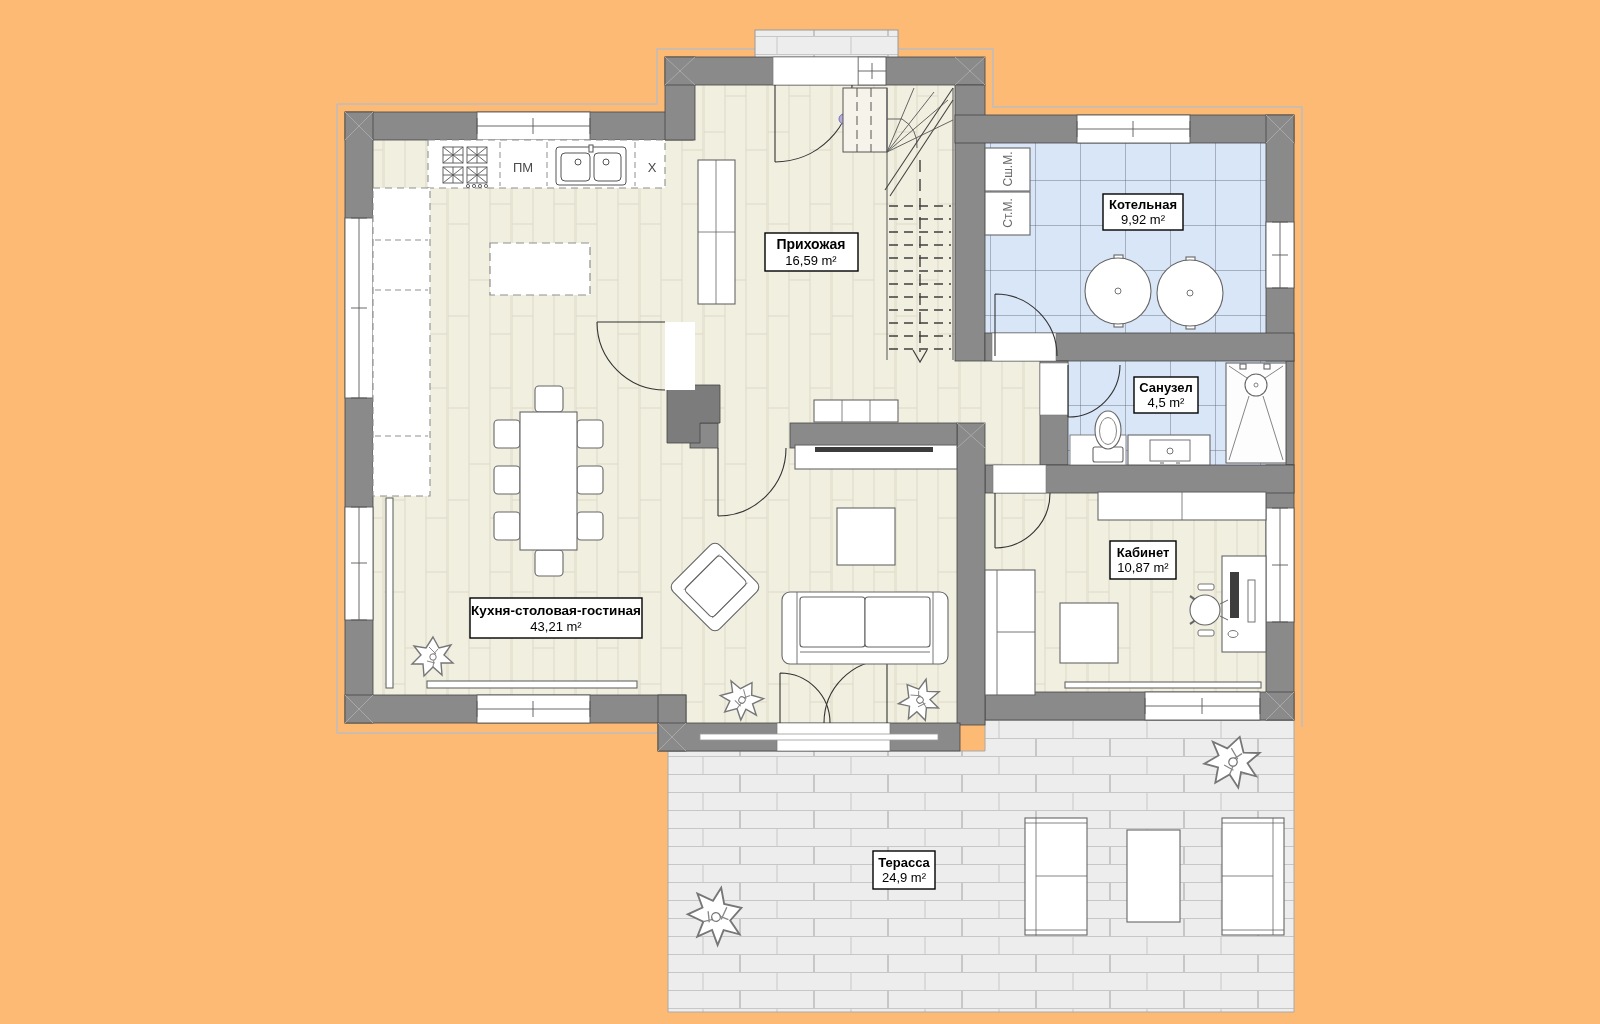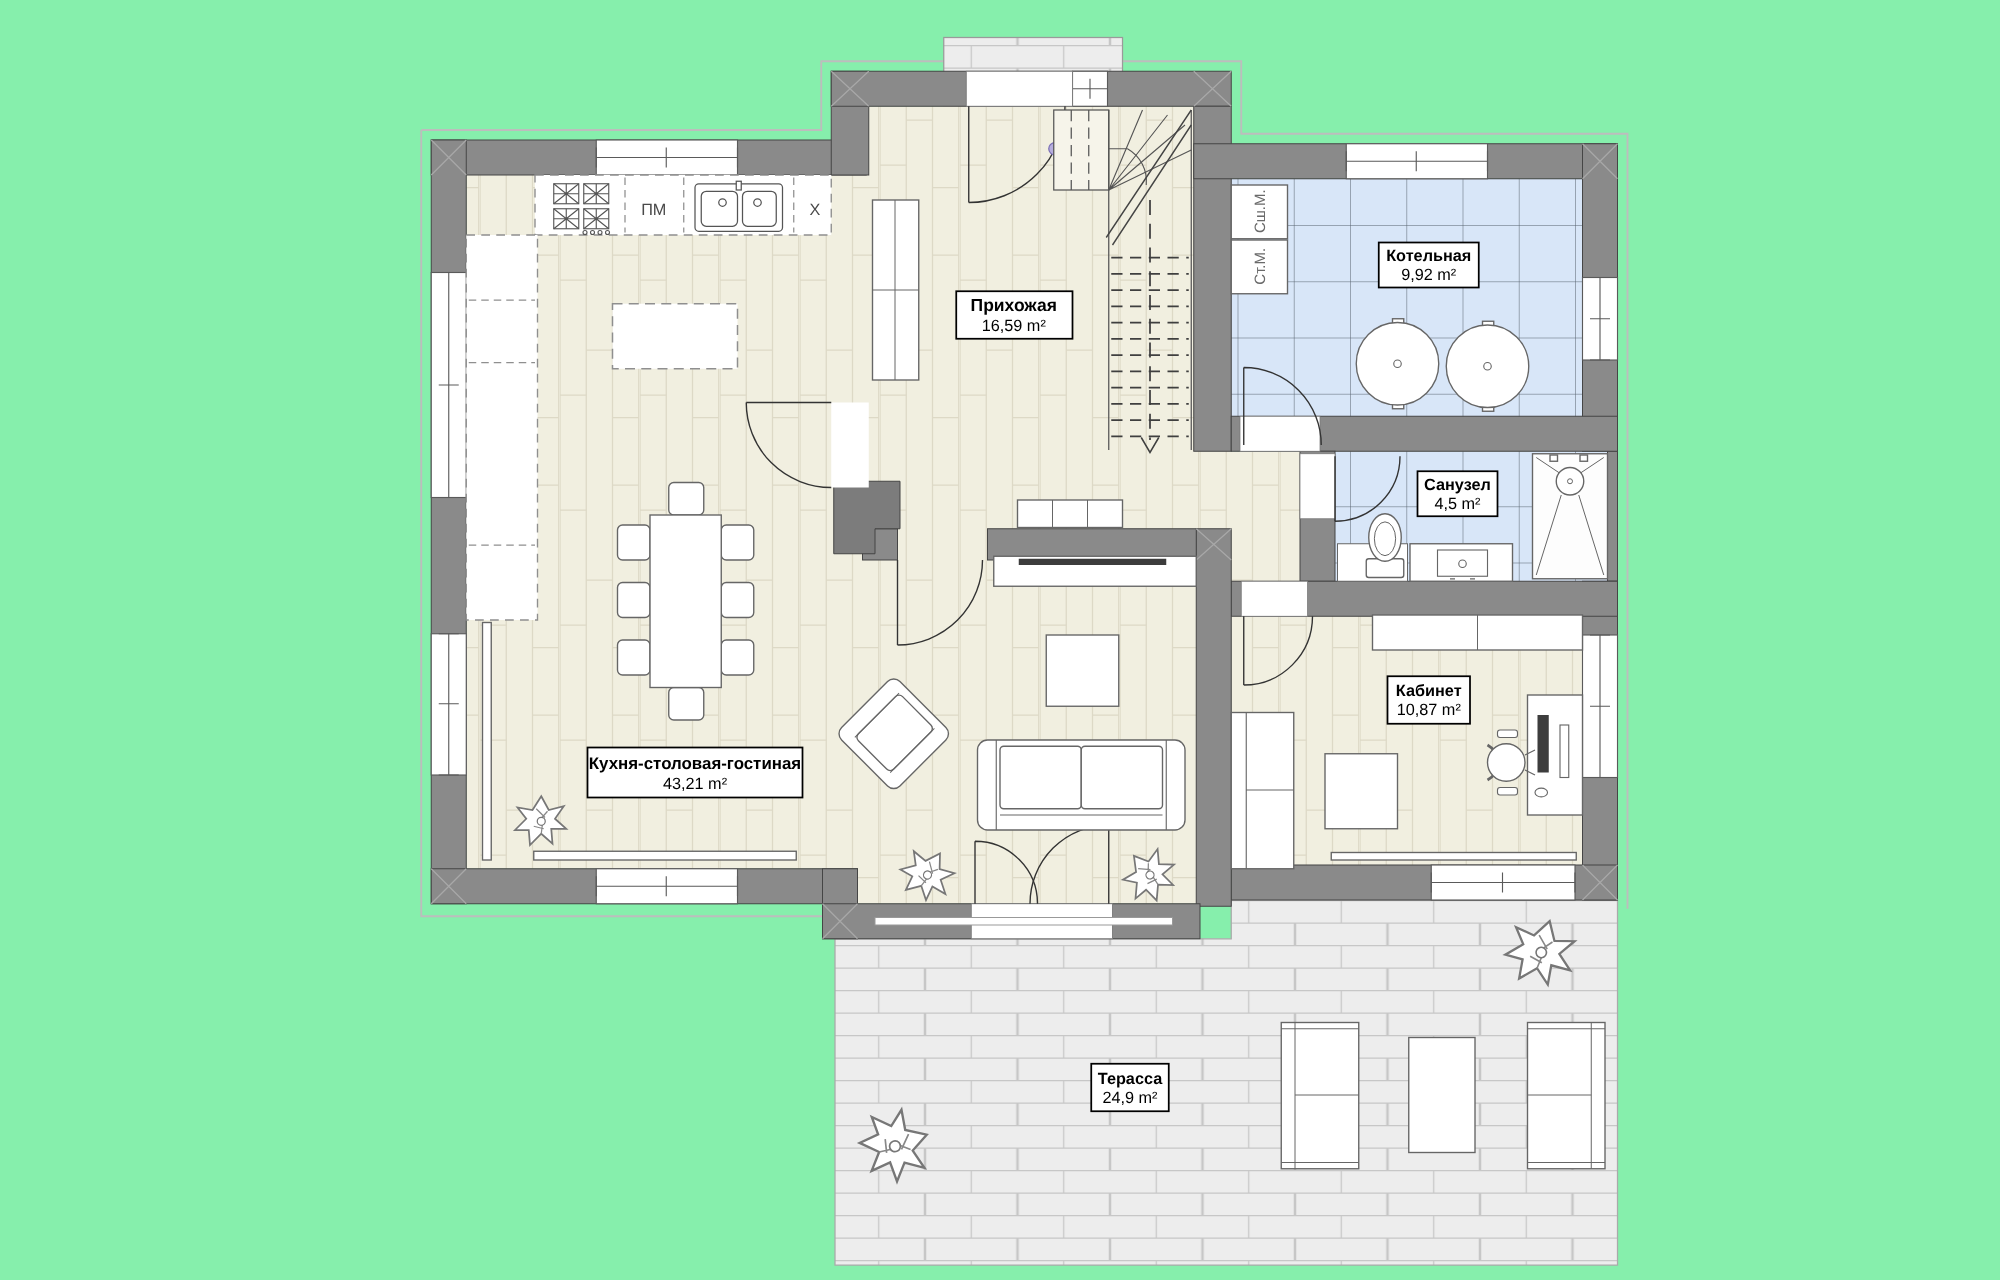--- a/index.html
+++ b/index.html
@@ -1,16 +1,16 @@
 <!DOCTYPE html>
 <html><head>
 <meta charset="utf-8">
 <style>
   html,body{margin:0;padding:0;background:#ffffff;}
-  #stage{position:relative;width:1600px;height:1024px;background:#86efac;overflow:hidden;
+  #stage{position:relative;width:1600px;height:1024px;background:#fdba74;overflow:hidden;
          font-family:"Liberation Sans", sans-serif;}
   svg{position:absolute;left:0;top:0;}
   text{font-family:"Liberation Sans", sans-serif;}
   .room-name{font-weight:bold;font-size:14px;fill:#000;}
   .room-name-big{font-weight:bold;font-size:14.5px;fill:#000;}
   .room-name-sm{font-weight:bold;font-size:13px;fill:#000;}
   .room-area{font-size:13px;fill:#000;}
   .appliance{font-size:13px;fill:#4a4a4a;}
   .machine{font-size:12px;fill:#6a6a6a;}
 </style>

